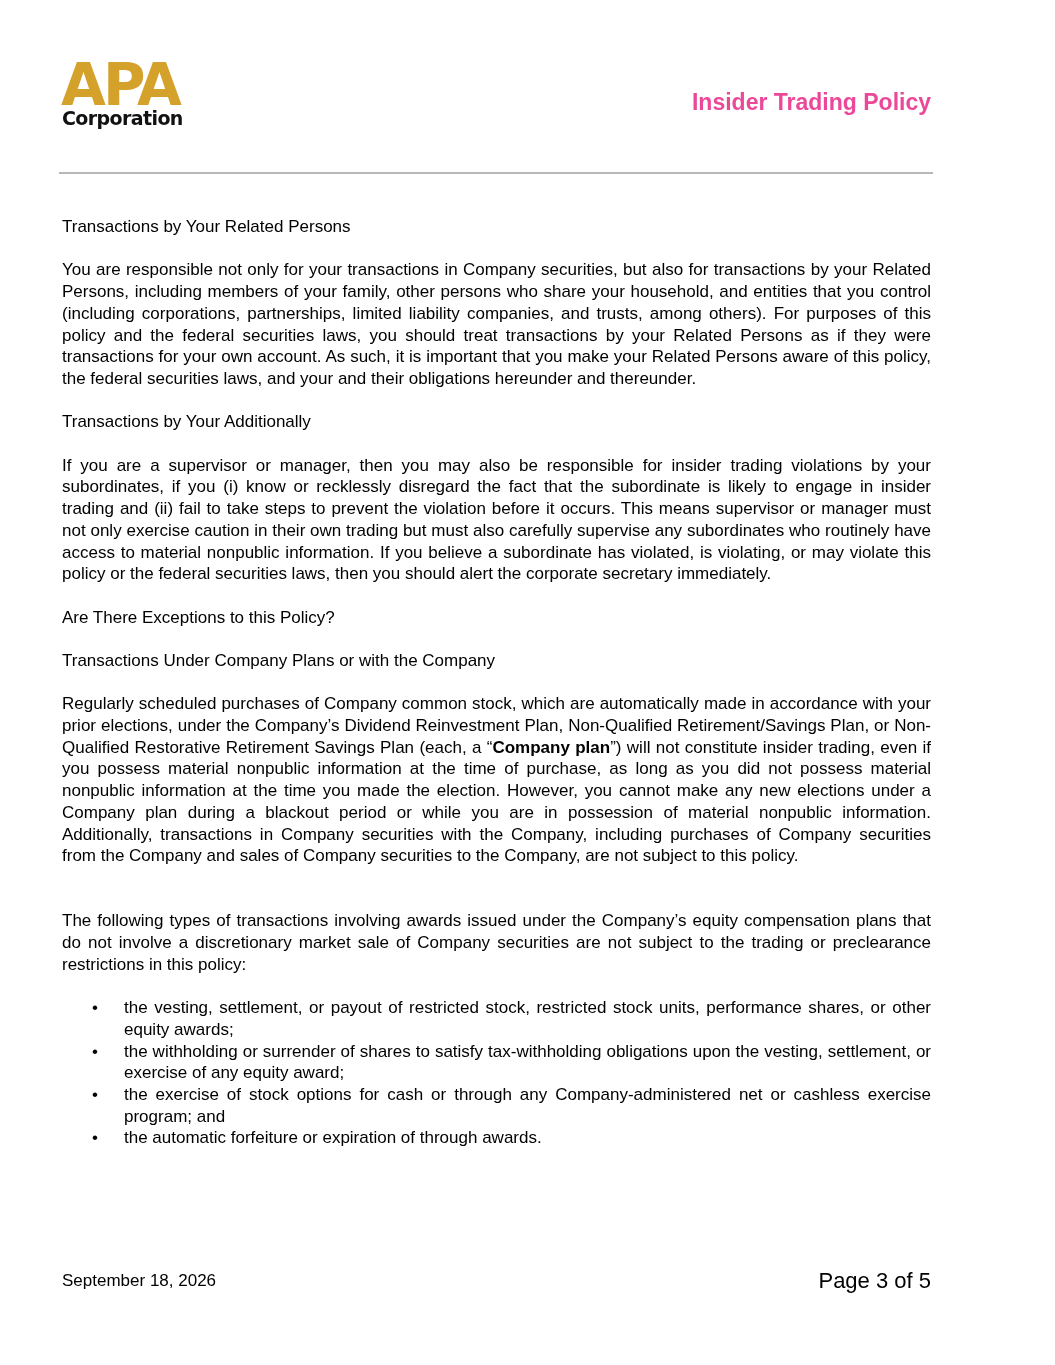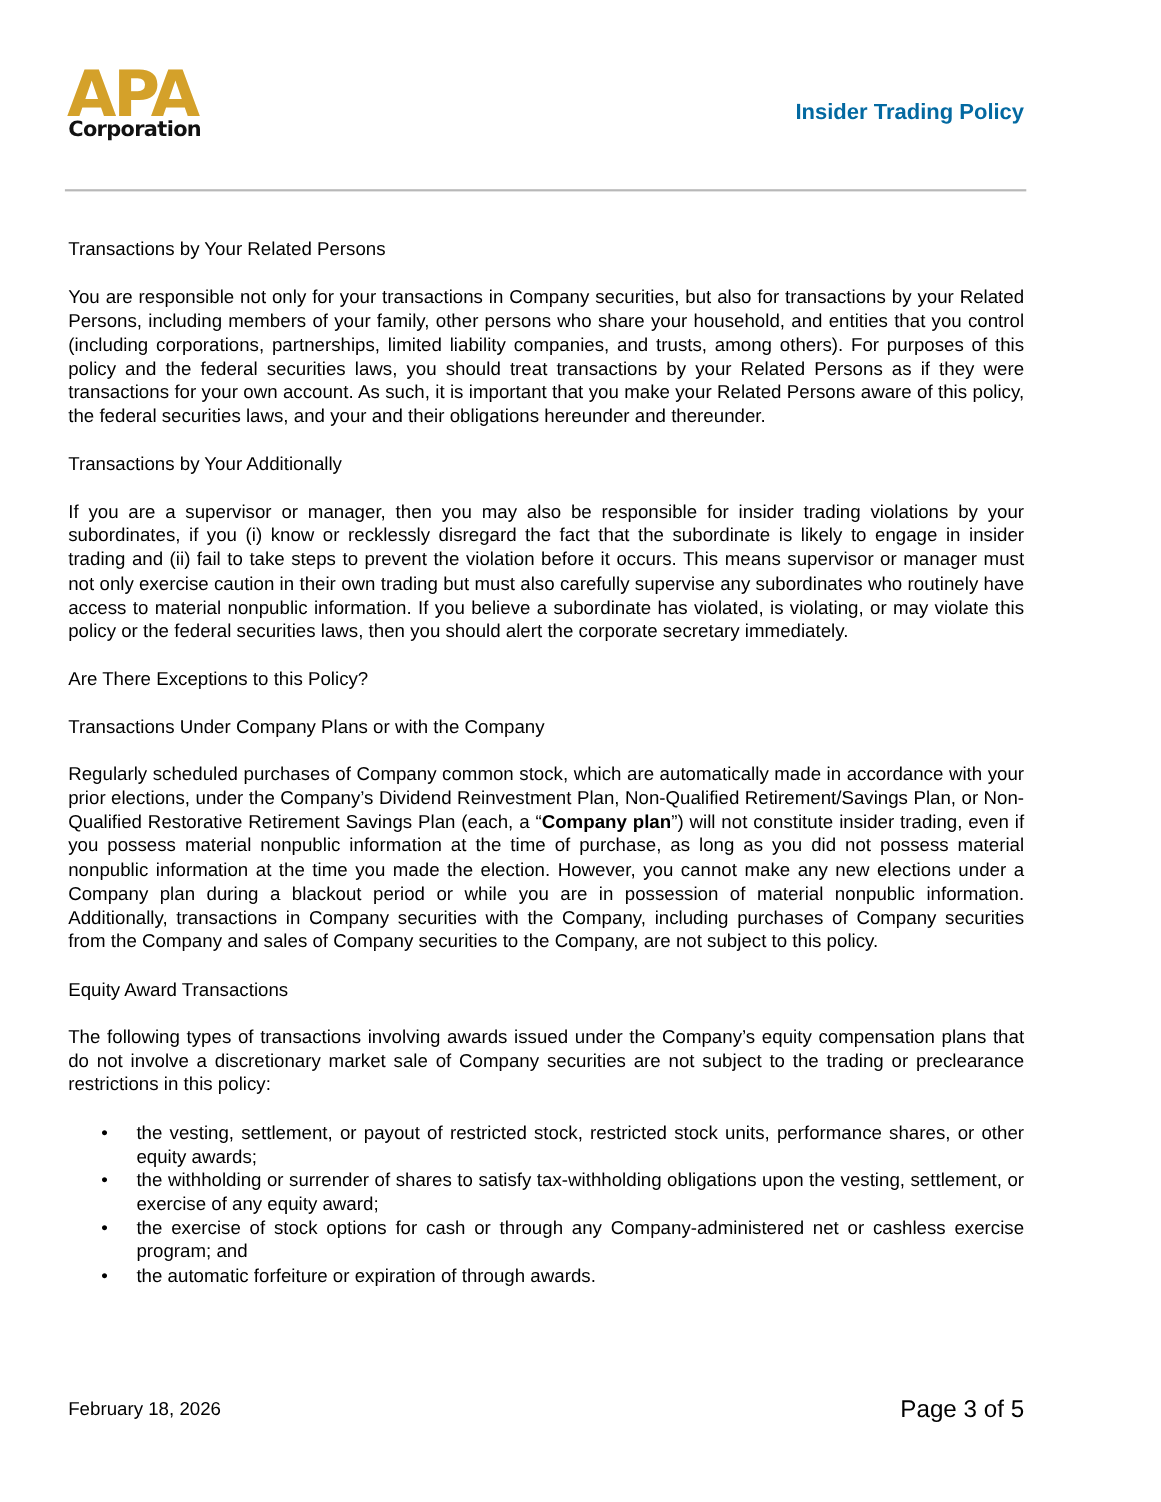--- a/index.html
+++ b/index.html
@@ -48,23 +48,23 @@
       font-size: 19px;
       line-height: 20px;
       letter-spacing: -0.6px;
       color: #111111;
     }
     .doc-title {
       position: absolute;
       right: 124px;
       top: 84px;
       font-weight: bold;
-      font-size: 20px;
+      font-size: 23px;
       line-height: 36px;
-      color: #0369a1;
+      color: #ec4899;
     }
     .header-rule {
       position: absolute;
       left: 59px;
       top: 172px;
       width: 874px;
       height: 2px;
       background: #b8b8b8;
     }
     .content {
@@ -145,21 +145,20 @@
     <div class="gap"></div>
 
     <p class="section-head">Are There Exceptions to this Policy?</p>
     <div class="gap"></div>
 
     <p class="subhead">Transactions Under Company Plans or with the Company</p>
     <div class="gap"></div>
     <p><span>Regularly scheduled purchases of Company common stock, which are automatically made in accordance with your prior elections, under the Company’s Dividend Reinvestment Plan, Non-Qualified Retirement/Savings Plan, or Non-Qualified Restorative Retirement Savings Plan (each, a “</span><strong>Company plan</strong><span>”) will not constitute insider trading, even if you possess material nonpublic information at the time of purchase, as long as you did not possess material nonpublic information at the time you made the election. However, you cannot make any new elections under a Company plan during a blackout period or while you are in possession of material nonpublic information. Additionally, transactions in Company securities with the Company, including purchases of Company securities from the Company and sales of Company securities to the Company, are not subject to this policy.</span></p>
     <div class="gap"></div>
 
-    <p class="subhead">Equity Award Transactions</p>
     <div class="gap"></div>
     <p>The following types of transactions involving awards issued under the Company’s equity compensation plans that do not involve a discretionary market sale of Company securities are not subject to the trading or preclearance restrictions in this policy:</p>
     <div class="gap"></div>
 
     <ul class="bullets">
       <li>
         <span class="bullet">•</span>
         <span>the vesting, settlement, or payout of restricted stock, restricted stock units, performance shares, or other equity awards;</span>
       </li>
       <li>
@@ -170,15 +169,15 @@
         <span class="bullet">•</span>
         <span>the exercise of stock options for cash or through any Company-administered net or cashless exercise program; and</span>
       </li>
       <li>
         <span class="bullet">•</span>
         <span>the automatic forfeiture or expiration of through awards.</span>
       </li>
     </ul>
   </div>
 
-  <div class="footer-date">February 18, 2026</div>
+  <div class="footer-date">September 18, 2026</div>
   <div class="footer-page">Page 3 of 5</div>
 </div>
 
 </body></html>

